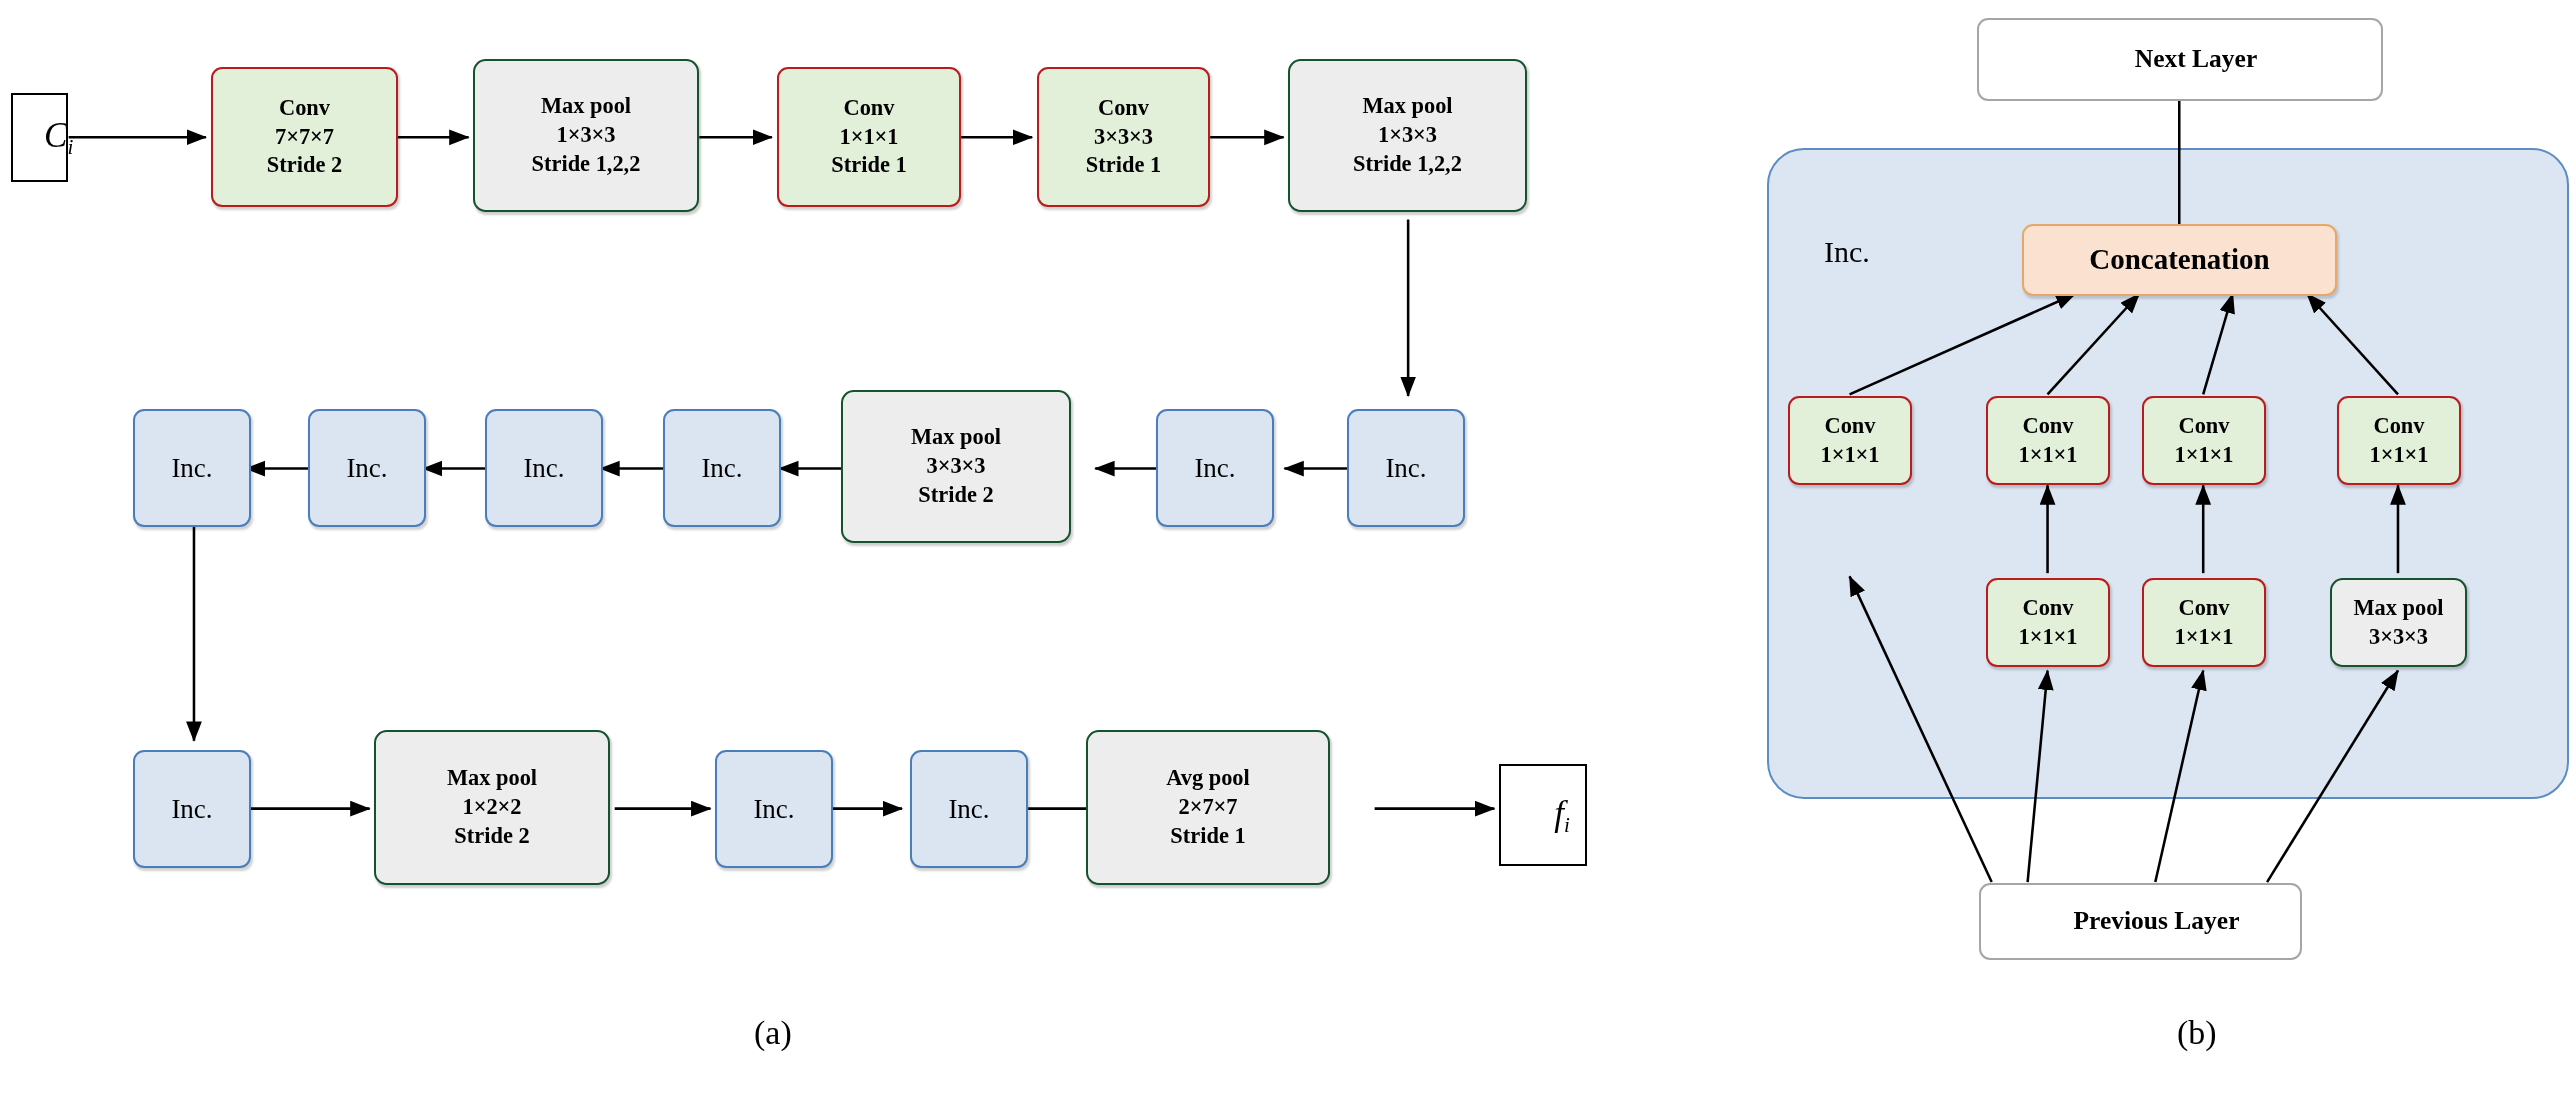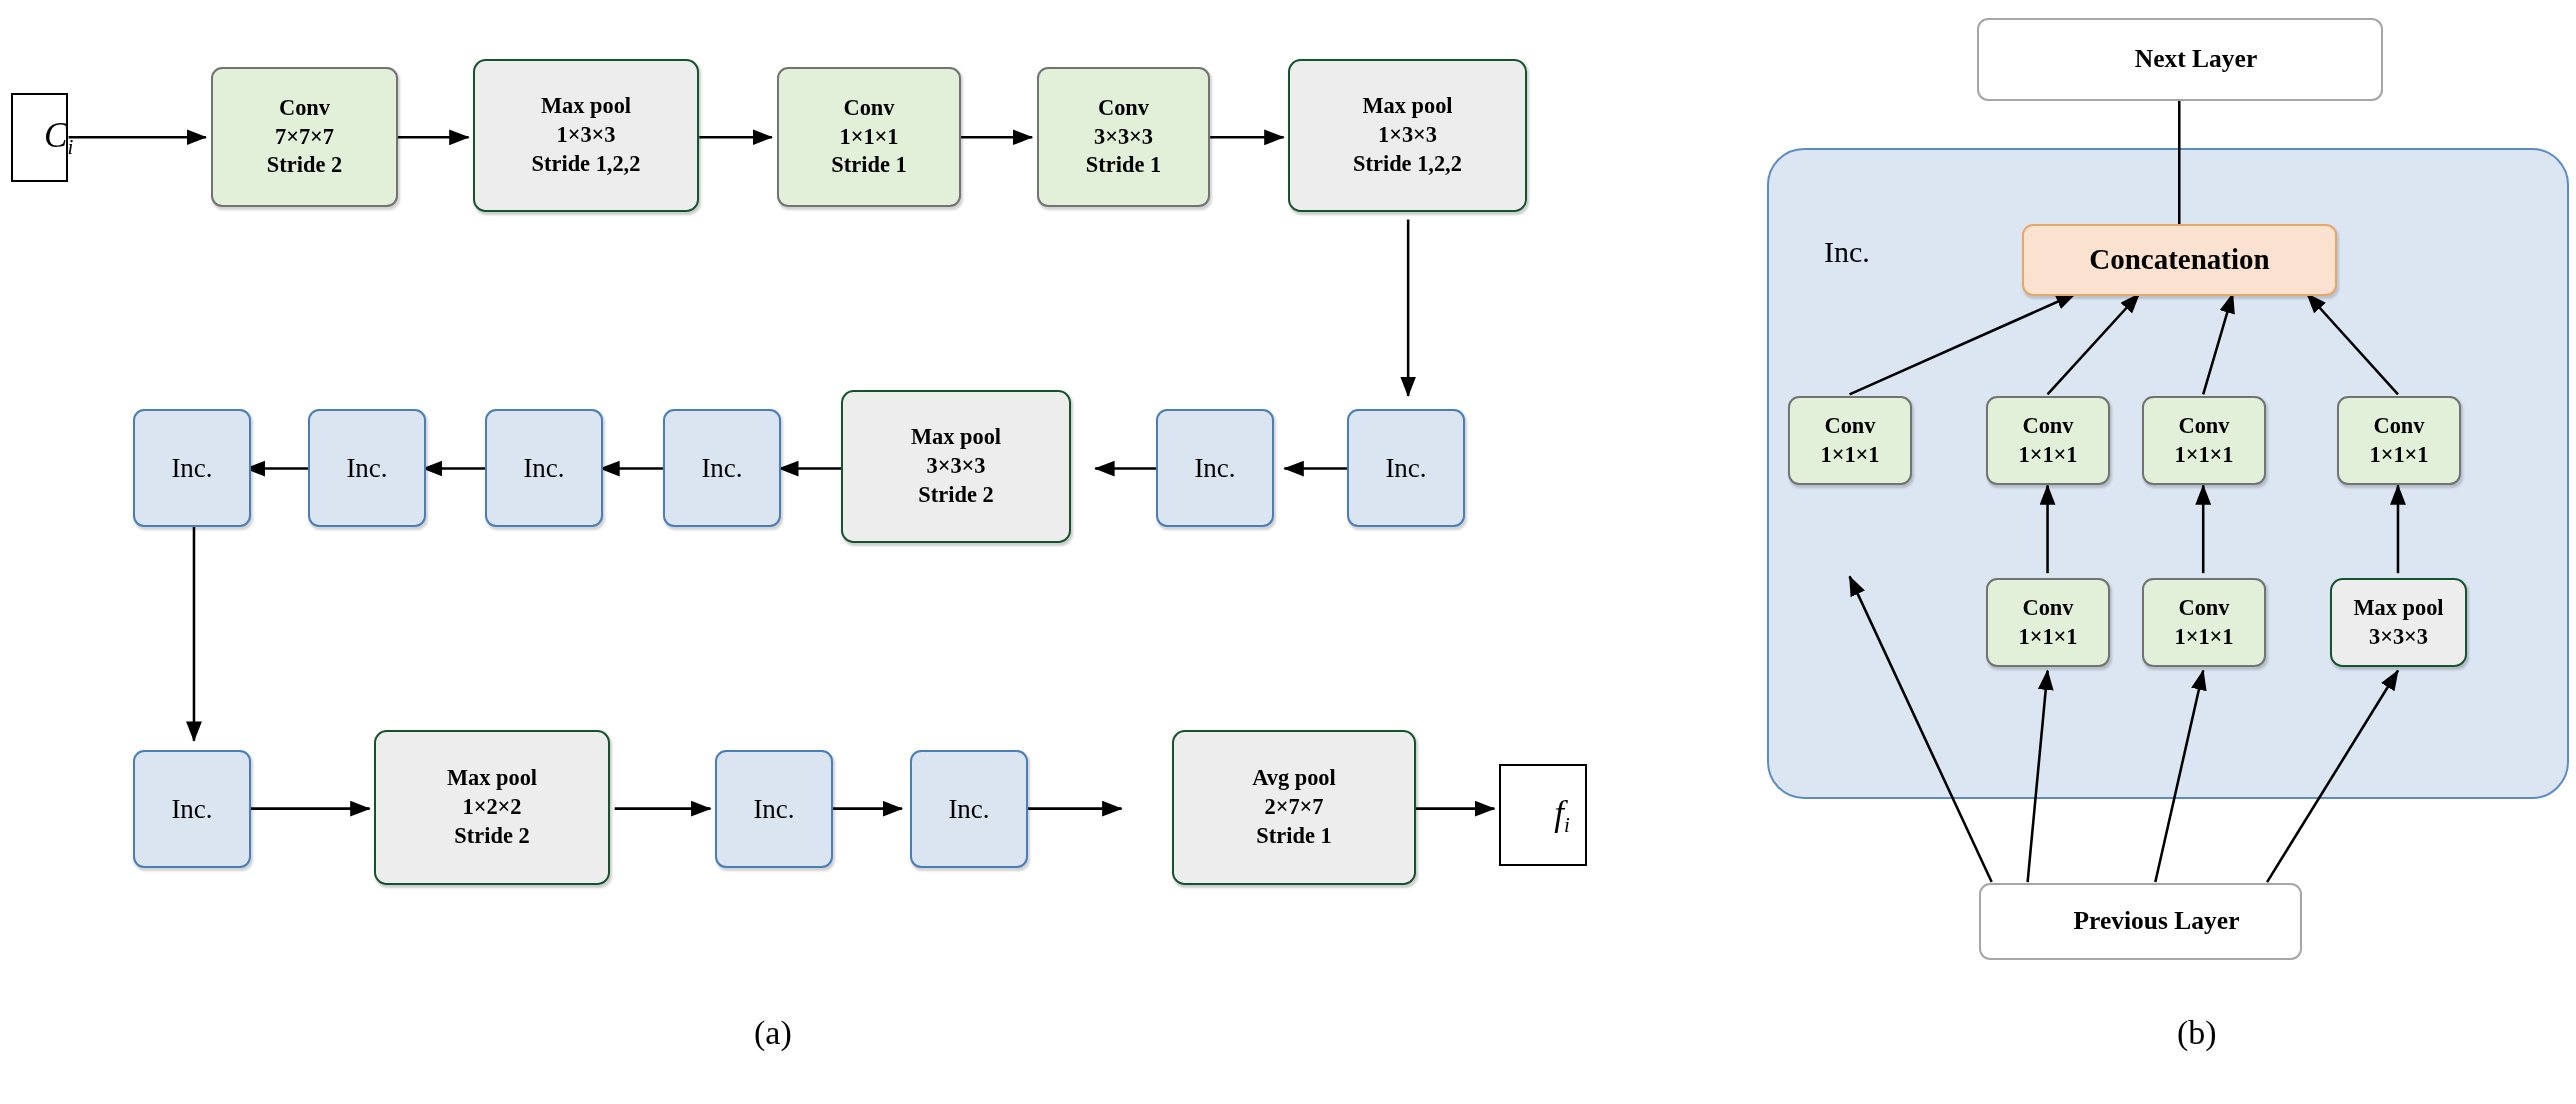--- a/index.html
+++ b/index.html
@@ -35,21 +35,21 @@
     font-family:"Liberation Serif",serif;
     font-style:italic;
     font-weight:normal;
     font-size:35px;
   }
   .plain .math sub{font-size:21px;font-style:italic;vertical-align:-0.32em;}
 
   
   .conv{
     background:#e2efd9;
-    border:2px solid #737373;
+    border:2px solid #b91c1c;
     border-radius:11.2px;
     box-shadow:1.6px 2.4px 2.4px rgba(0,0,0,0.18);
     font-family:Liberation Serif, serif;
   }
   
   .pool{
     background:#ededed;
     border:2px solid #14532d;
     border-radius:12.8px;
     box-shadow:1.6px 2.4px 2.4px rgba(0,0,0,0.20);
@@ -234,21 +234,21 @@
     <span class="ln">Stride 2</span>
   </div>
 
   <div class="node inc" style="left:715px;top:750px;width:118px;height:118px;">
     <span class="ln inc-label">Inc.</span>
   </div>
   <div class="node inc" style="left:910px;top:750px;width:118px;height:118px;">
     <span class="ln inc-label">Inc.</span>
   </div>
 
-  <div class="node pool fs-28" style="left:1172px;top:730px;width:244px;height:155px;justify-content:center;">
+  <div class="node pool fs-28" style="left:1086px;top:730px;width:244px;height:155px;justify-content:center;">
     <span class="ln">Avg pool</span>
     <span class="ln">2×7×7</span>
     <span class="ln">Stride 1</span>
   </div>
 
   <div class="node plain" style="left:1499px;top:764px;width:88px;height:102px;">
     <span class="math"><span>f</span><sub>i</sub></span>
   </div>
 
   <div class="node whiteround fs-32" style="left:1977px;top:17.6px;width:406px;height:83px;">

